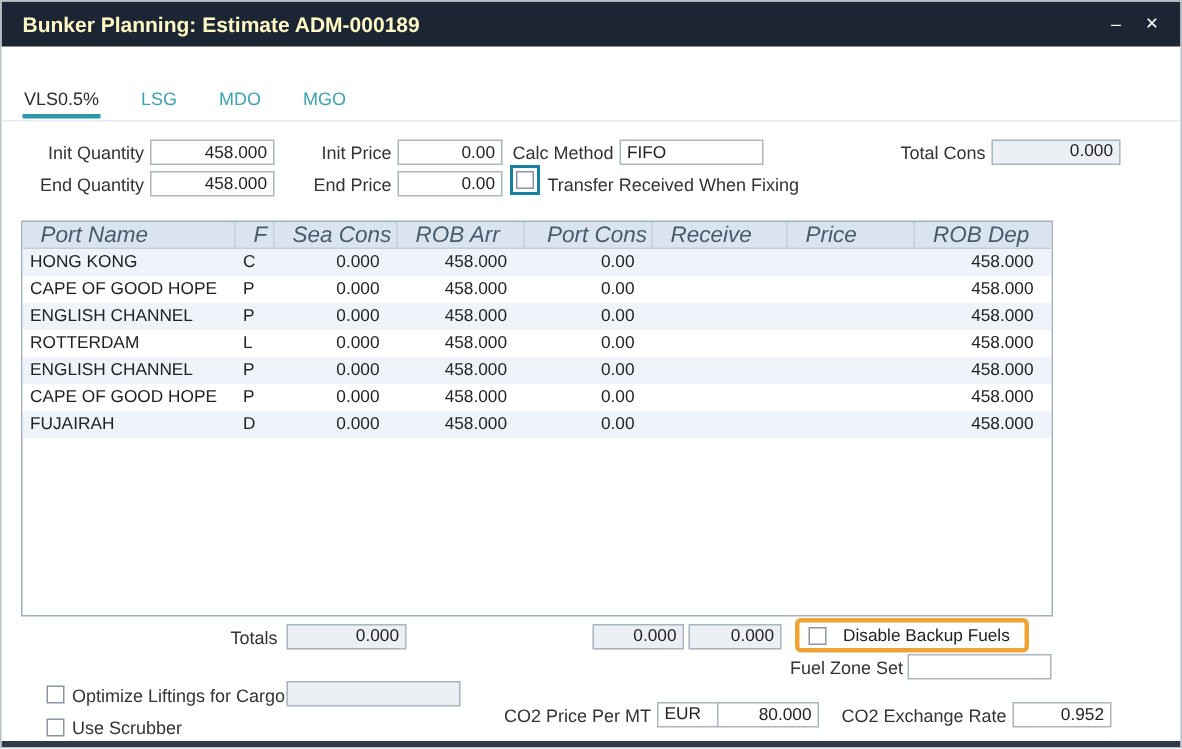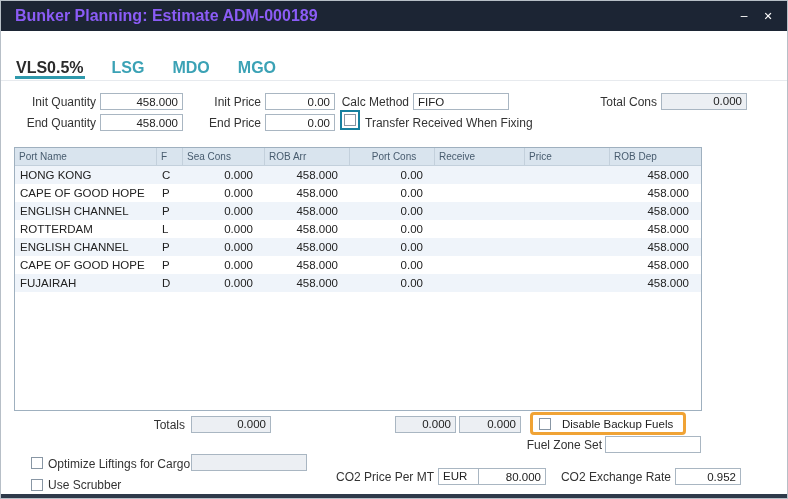--- a/index.html
+++ b/index.html
@@ -7,28 +7,28 @@
   body { font-family:"Liberation Sans", sans-serif; font-size:12px; color:#333; }
 
   #window {
     position:relative; width:788px; height:499px;
     background:#fff; border:1px solid var(--window-border,#b7bfc7);
     overflow:hidden;
   }
 
   
   .titlebar { position:absolute; left:0; top:0; width:100%; height:30px; background:var(--titlebar,#1c2534); }
-  .title { position:absolute; left:14px; top:0; line-height:30px; font-size:16px; font-weight:bold; color:#8b5cf6; white-space:nowrap; }
+  .title { position:absolute; left:14px; top:0; line-height:30px; font-size:14px; font-weight:bold; color:#fef9c3; white-space:nowrap; }
   .winbtn { position:absolute; top:0; width:22px; height:30px; line-height:30px; text-align:center; color:#fff; font-size:12px; cursor:pointer; }
   .winbtn.min { right:32px; }
   .winbtn.close { right:8px; font-size:11px; }
 
   
   .tabs { position:absolute; left:14px; top:56px; display:flex; gap:26px; height:22px; }
-  .tab { font-size:16px; font-weight:bold; color:var(--tab-inactive,#3ba2b5); padding:2px 1px 4px 1px; cursor:pointer; white-space:nowrap;text-align:center; }
+  .tab { font-size:12px; font-weight:normal; color:var(--tab-inactive,#3ba2b5); padding:2px 1px 4px 1px; cursor:pointer; white-space:nowrap;text-align:center; }
   .tab.active { color:#2b2b2b; border-bottom:3px solid var(--accent-teal,#2e99ac); }
   .tabline { position:absolute; left:0; top:79px; width:100%; height:1px; background:#e7eaee; }
 
   
   .lbl { position:absolute; font-size:12px; line-height:15px; color:#333; white-space:nowrap; }
   .lbl.r { text-align:right; }
   .fld {
     position:absolute; height:17px; border:1px solid var(--field-border,#a9b6c2);
     background:#fff; font-family:"Liberation Sans", sans-serif; font-size:11.5px; color:#222;
     padding:0 4px; line-height:15px;
@@ -51,21 +51,21 @@
   .hl-orange {
     position:absolute; left:529px; top:411px; width:156px; height:23px;
     border:3px solid var(--hl-orange,#f0a335); border-radius:4px; background:#fff;
     display:flex; align-items:center; gap:11px; padding-left:6px;
   }
   .hl-orange .lbl-inline { font-size:11.5px; color:#222; white-space:nowrap; }
 
   
   .tbl { position:absolute; left:13px; top:146px; width:688px; height:264px; border:1px solid var(--table-border,#9fb0bf); background:#fff; overflow:hidden; }
   .thead { display:flex; height:18px; background:var(--table-header-bg,#d9e4ee); border-bottom:1px solid #c3d0dc; }
-  .th { font-size:10px; color:var(--table-header-text,#475b6e); line-height:17px; padding-left:4px; border-right:1px solid #c3d0dc; white-space:nowrap; overflow:hidden; cursor:pointer; }
+  .th { font-size:15px; color:var(--table-header-text,#475b6e); line-height:17px; padding-left:12px; border-right:1px solid #c3d0dc; white-space:nowrap; overflow:hidden; cursor:pointer;font-style:italic; }
   .trow { display:flex; height:18px; background:#fff; cursor:pointer; }
   .trow:nth-child(odd) { background:var(--stripe,#eff4fa); }
   .tcell { font-size:11.5px; color:#222; line-height:18px; white-space:nowrap; overflow:hidden; }
   .tcell.l { text-align:left; padding-left:5px; }
   .tcell.r { text-align:right; padding-right:12px; }
   .c0{width:142px;} .c1{width:26px;} .c2{width:82px;} .c3{width:85px;}
   .c4{width:85px;text-align:center;} .c5{width:90px;} .c6{width:85px;} .c7{flex:1;}
 
   
   .bottomstrip { position:absolute; left:0; top:493px; width:100%; height:6px; background:var(--bottom-strip,#2f3a4a); }

